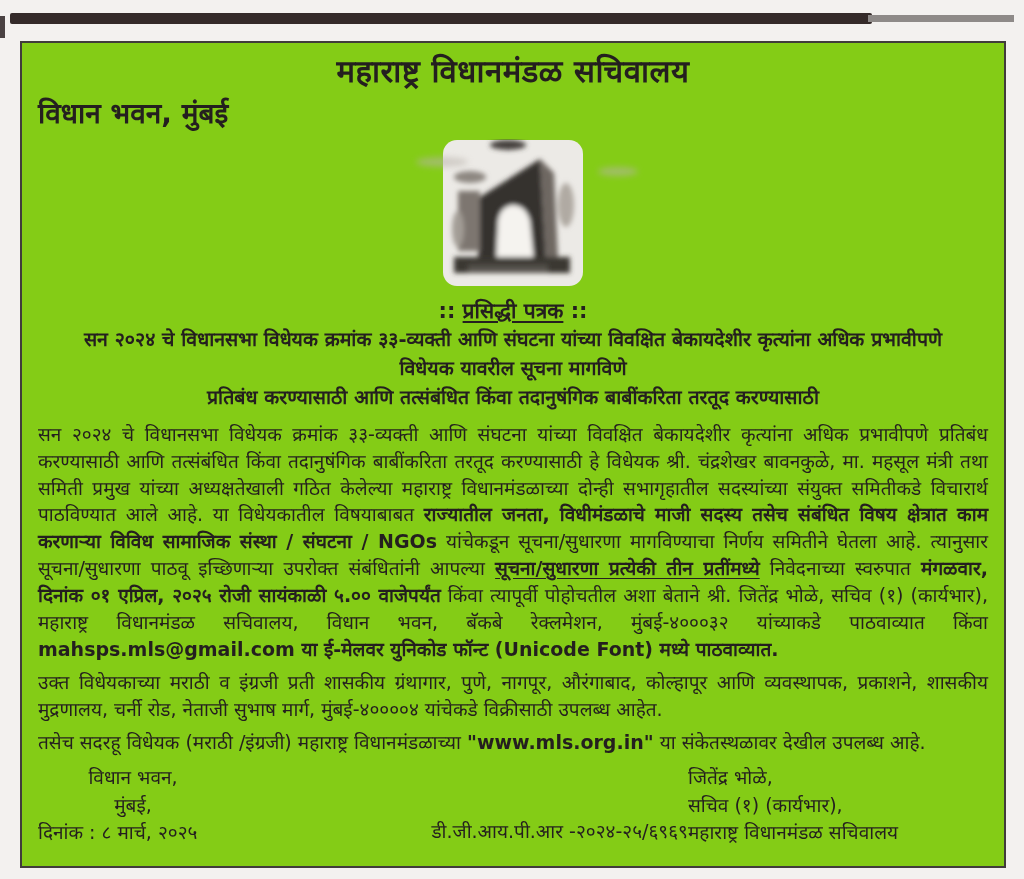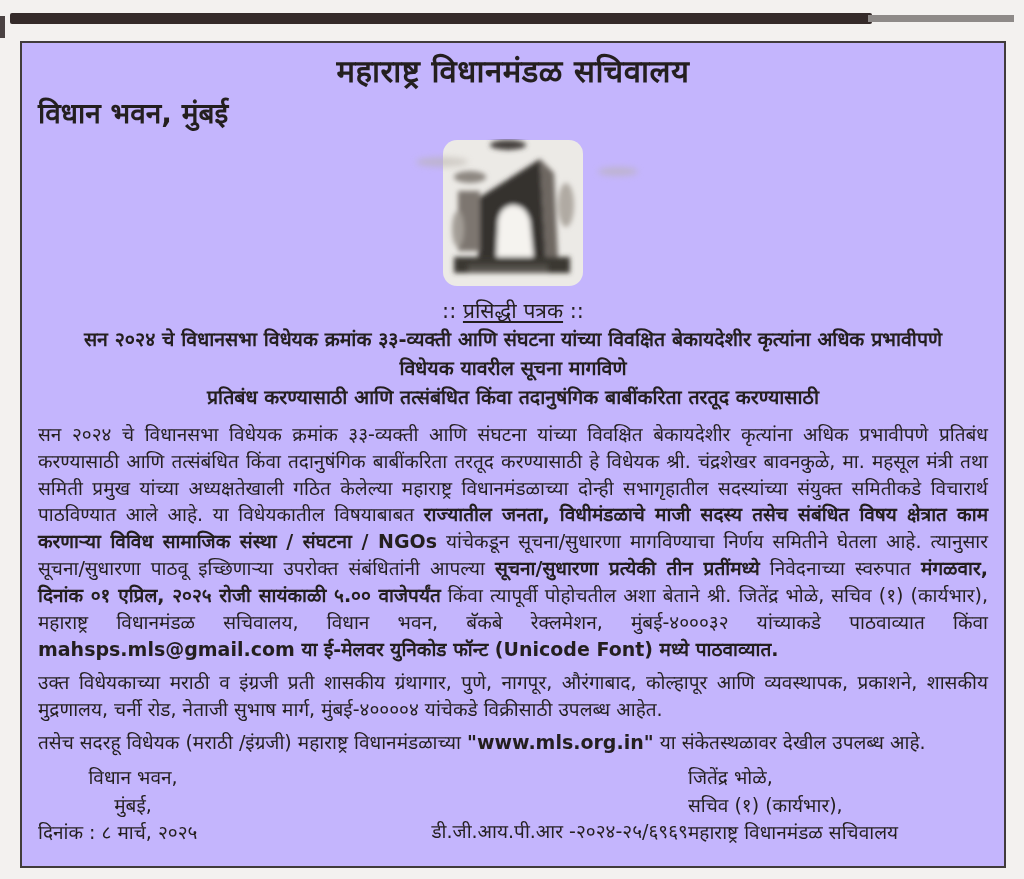--- a/index.html
+++ b/index.html
@@ -9,41 +9,41 @@
     font-family:"DejaVu Sans","Liberation Sans",sans-serif;
     color:#241f1f;
     position:relative;
   }
   .scan-bar { position:absolute; left:10px; top:13px; width:862px; height:11px; background:#342a29; border-radius:2px; }
   .scan-bar-light { position:absolute; left:868px; top:15px; width:146px; height:7px; background:#8e8a88; }
   .scan-tick { position:absolute; left:0; top:16px; width:5px; height:22px; background:#4a4242; }
 
   .frame {
     position:absolute; left:20px; top:41px; width:986px; height:827px;
-    border:2px solid #413c3b; background:#c4b5fd;
+    border:2px solid #413c3b; background:#84cc16;
     padding:4px 16px 0 16px;
   }
 
   .org-title { text-align:center; font-size:31px; font-weight:bold; letter-spacing:.5px; margin-top:2px; }
   .org-subtitle { font-size:28px; font-weight:bold; margin-top:2px; }
 
   .photo-wrap { text-align:center; margin-top:8px; height:150px; position:relative; }
   .smudge { position:absolute; background:#b9b3ac; opacity:.55; border-radius:50%; filter:blur(3px); }
   .smudge.s1 { left:378px; top:18px; width:52px; height:10px; }
   .smudge.s2 { left:560px; top:28px; width:40px; height:9px; }
 
-  .press-label { text-align:center; font-size:21px; font-weight:normal; margin-top:7px; }
+  .press-label { text-align:center; font-size:21px; font-weight:bold; margin-top:7px; }
   .press-label .u { text-decoration:underline; text-underline-offset:3px; }
 
   .bill-heading { text-align:center; font-weight:bold; font-size:19.5px; line-height:1.48; margin-top:2px; }
 
   .body-text { font-size:19px; line-height:1.42; text-align:justify; margin-top:8px; }
   .body-text + .body-text { margin-top:6px; }
   .body-text .b { font-weight:bold; }
-  .body-text .u { text-underline-offset:3px; }
+  .body-text .u { text-decoration:underline; text-underline-offset:3px; }
 
   .footer { display:flex; justify-content:space-between; align-items:flex-end; margin-top:8px; font-weight:normal; font-size:19px; line-height:1.45; }
   .footer-left { width:240px; }
   .footer-left .c { text-align:center; width:190px; }
   .footer-center { flex:1; text-align:right; padding-bottom:1px; }
   .footer-right { width:300px; text-align:left; }
 </style>
 </head>
 <body>
 

